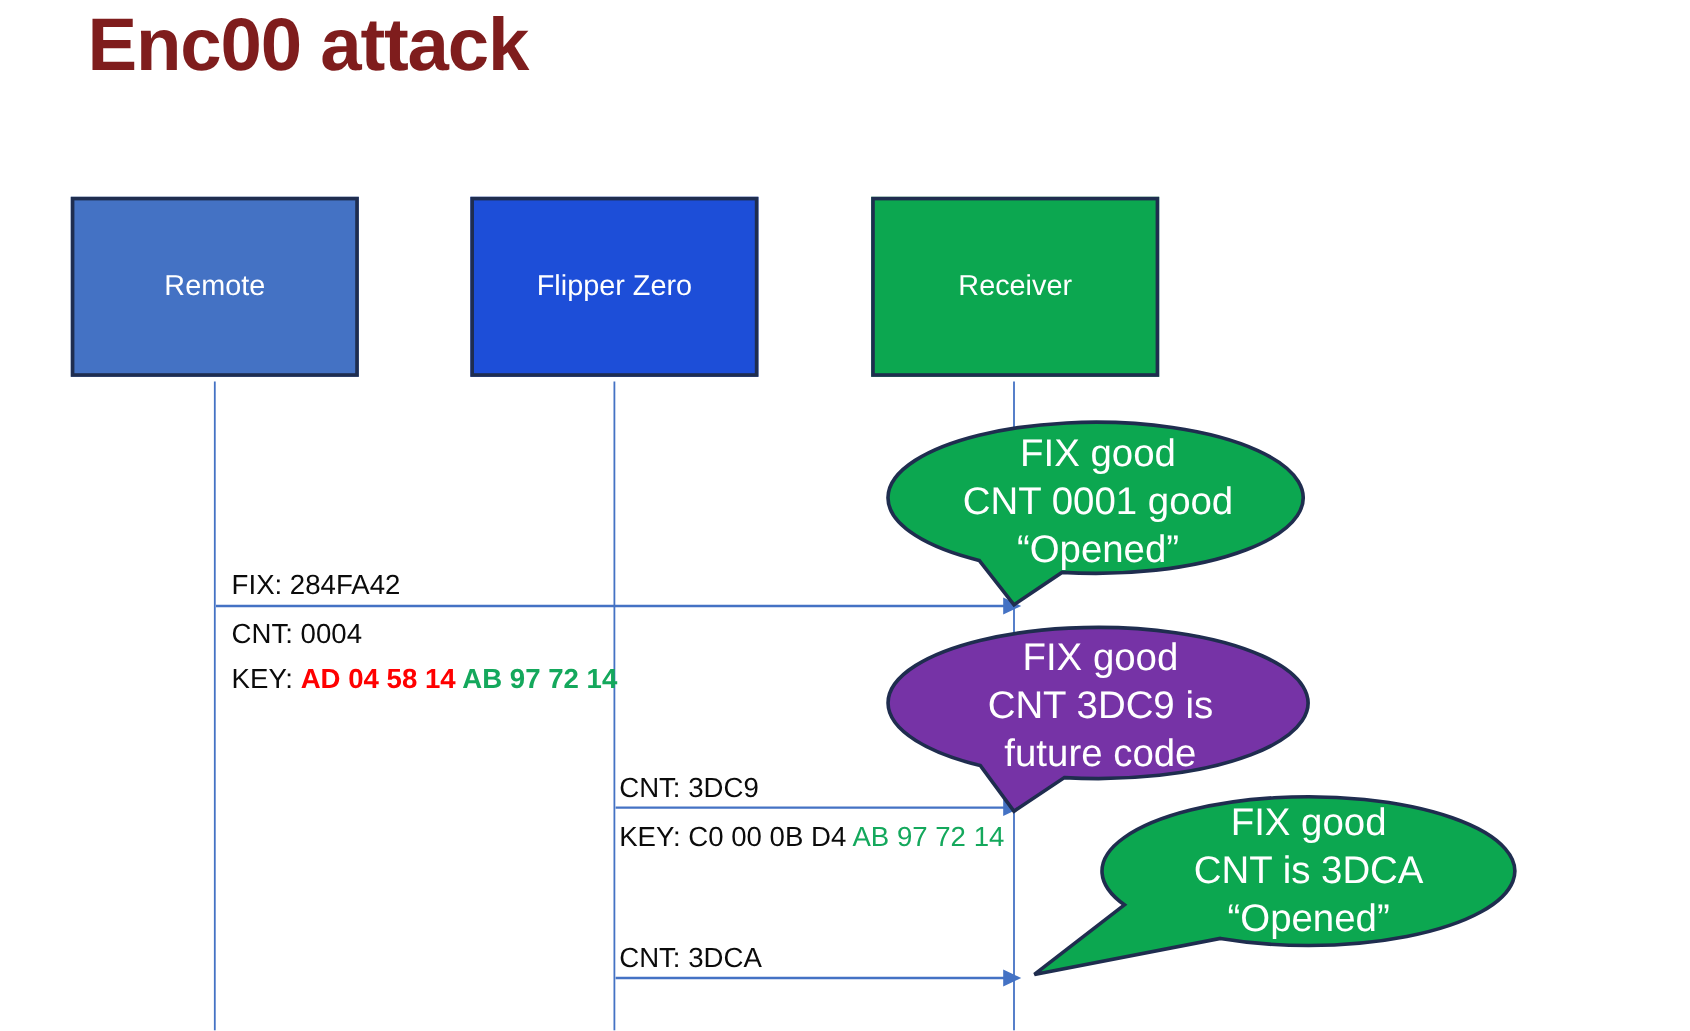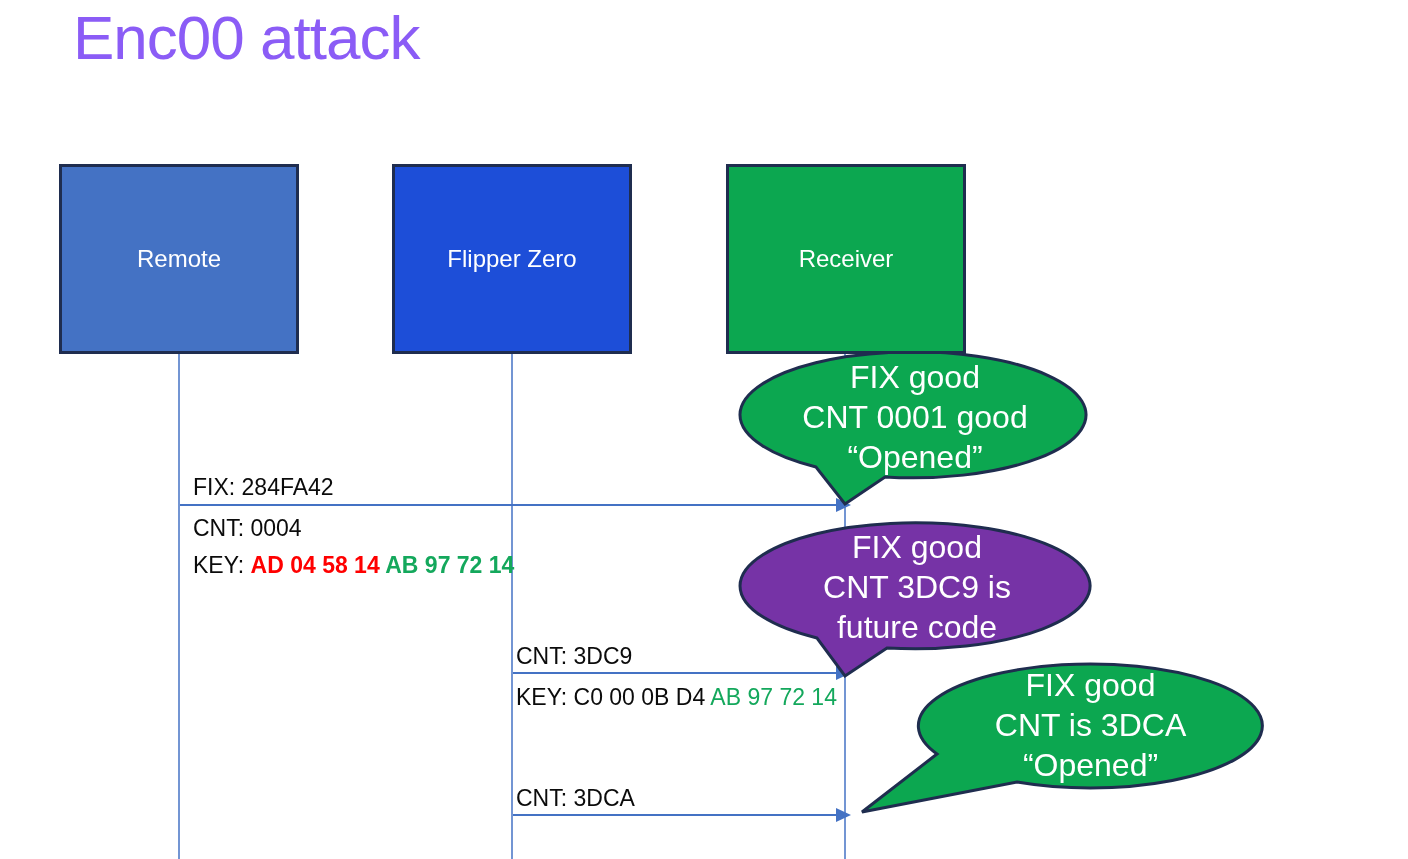--- a/index.html
+++ b/index.html
@@ -6,25 +6,25 @@
   .slide{
     position:relative;
     width:1408px;height:859px;
     background:#ffffff;
     overflow:hidden;
     font-family:"Liberation Sans", sans-serif;
     color:#000000;
   }
   .slide-title{
     position:absolute;left:73px;top:2px;margin:0;
-    font-size:62px;font-weight:400;letter-spacing:-1px;color:#8b5cf6;
+    font-size:62px;font-weight:700;letter-spacing:-1px;color:#7f1d1d;
   }
   .diagram-svg{position:absolute;left:0;top:0;}
   .actor{
-    position:absolute;top:164px;width:240px;height:190px;
+    position:absolute;top:164px;width:240px;height:150px;
     border:3px solid #1f2d4f;box-sizing:border-box;
     display:flex;align-items:center;justify-content:center;
   }
   .actor-label{color:#ffffff;font-size:24px;}
   .msg{
     position:absolute;font-size:23px;line-height:30px;color:#0b0b0b;white-space:nowrap;
   }
   .bold{font-weight:bold;}
   .callout-text{
     position:absolute;text-align:center;color:#ffffff;

